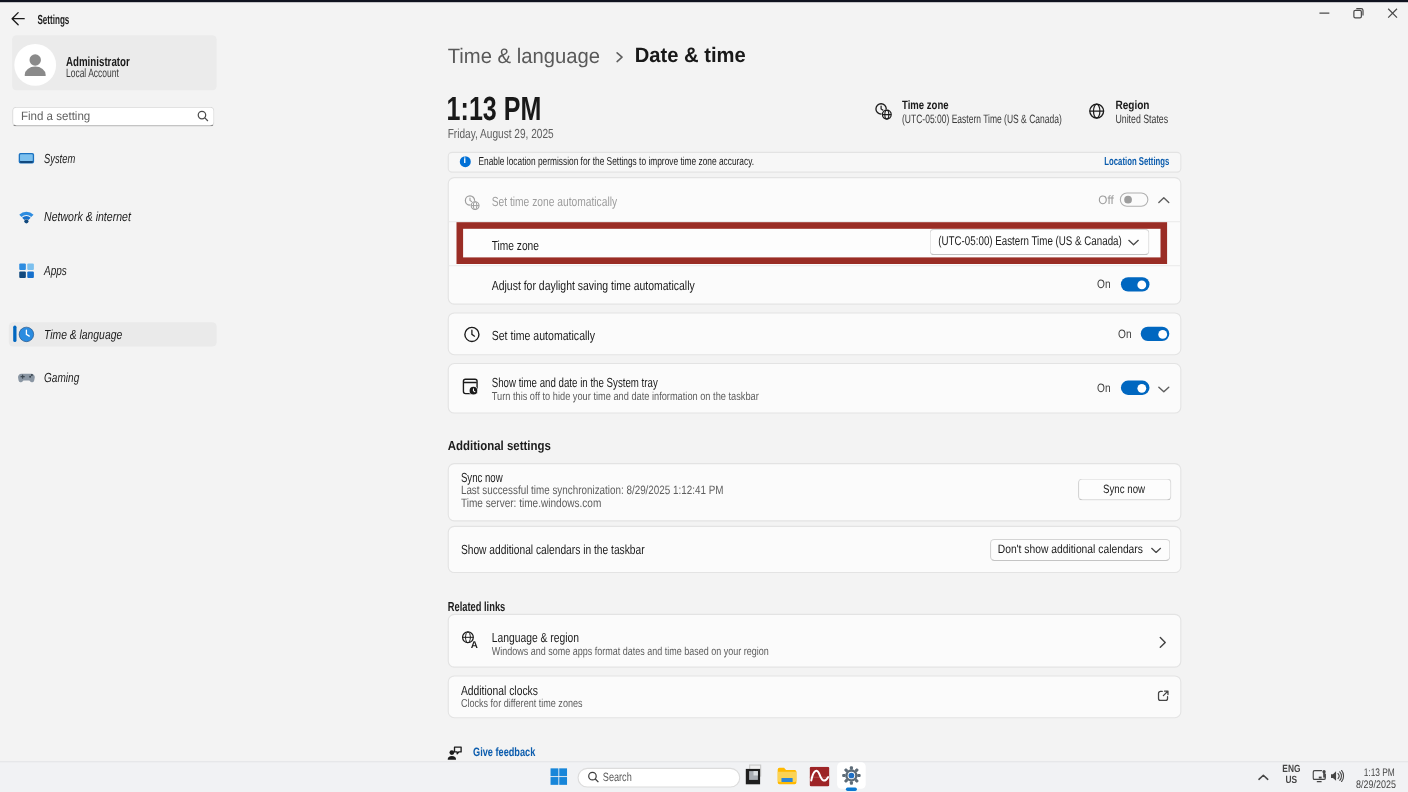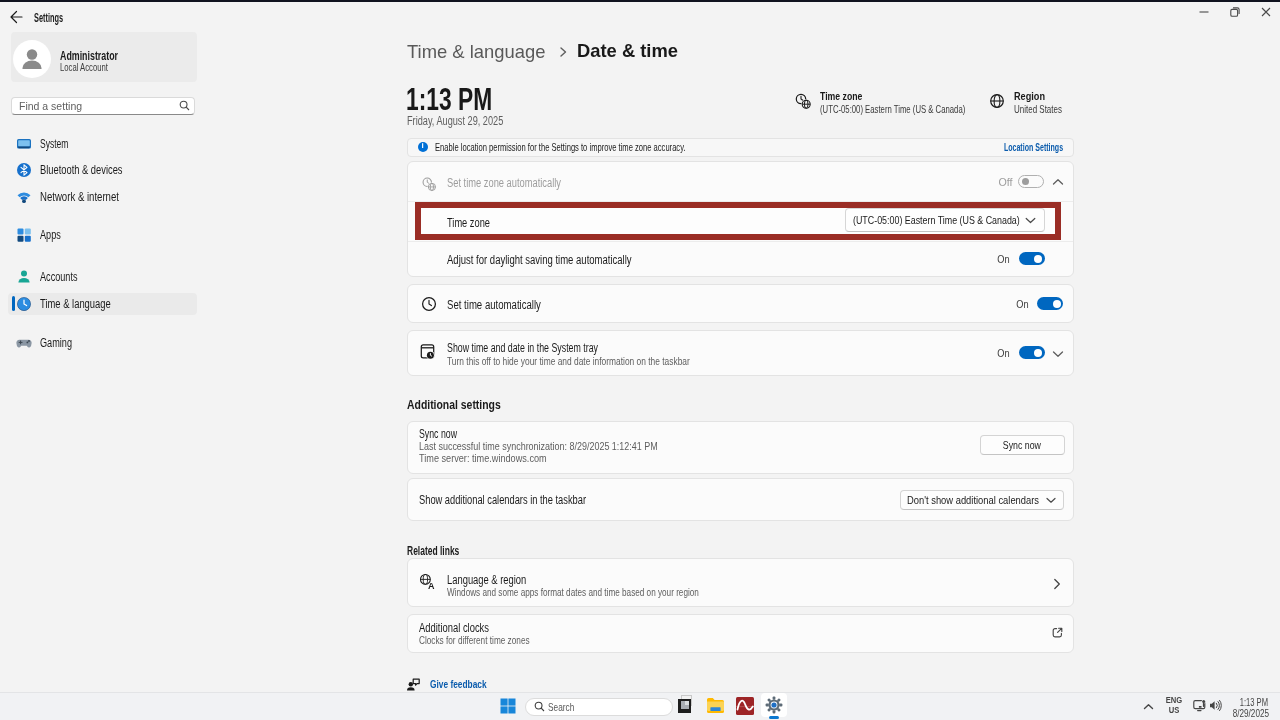--- a/index.html
+++ b/index.html
@@ -9,21 +9,21 @@
 #screen { position:absolute; left:0; top:0; width:1280px; height:720px; background:#f3f3f3; }
 #topline { position:absolute; left:0; top:0; width:1280px; height:1.5px; background:#10131f; }
 .card { position:absolute; left:407px; width:667px; background:#fbfbfb; border:1px solid #e3e3e3; border-radius:6px; }
 .sep { position:absolute; left:0; right:0; height:1px; background:#ececec; }
 .onlbl { font-size:11px; color:#3c3c3c; position:absolute; }
 .tgon { position:absolute; width:26px; height:13px; border-radius:7px; background:#0067c0; }
 .tgon::after { content:""; position:absolute; right:2.5px; top:2.5px; width:8px; height:8px; border-radius:50%; background:#fff; }
 .tgoff { position:absolute; width:26px; height:13px; border-radius:7px; background:#fbfbfb; border:1px solid #b0b0b0; }
 .tgoff::after { content:""; position:absolute; left:2.5px; top:2px; width:7px; height:7px; border-radius:50%; background:#9d9d9d; }
 .btn { position:absolute; background:#fdfdfd; border:1px solid #d4d4d4; border-bottom-color:#c4c4c4; border-radius:4px; font-size:11px; color:#1b1b1b; display:flex; align-items:center; justify-content:center; }
-.navitem { position:absolute; left:0; width:220px; height:27px; display:flex; align-items:center; }
+.navitem { position:absolute; left:0; width:220px; height:27px; display:flex; align-items:center;font-style:italic; }
 .navitem .ico { position:absolute; left:16px; width:16px; height:16px; }
 .navitem .lbl { position:absolute; left:40px; font-size:12px; color:#1b1b1b; }
 </style>
 </head>
 <body>
 <div id="screen">
 <div id="topline"></div>
 
 <svg class="abs" style="left:9px;top:10px" width="14" height="14" viewBox="0 0 14 14">
       <path d="M7.5 1.5 L2 7 L7.5 12.5 M2.2 7 H13" stroke="#1b1b1b" stroke-width="1.2" fill="none" stroke-linecap="round" stroke-linejoin="round"></path>
@@ -58,50 +58,36 @@
 <div class="abs" style="left:8px;top:292.5px;width:189px;height:22px;background:#eaeaea;border-radius:4px"></div>
 <div class="abs" style="left:12px;top:296px;width:3px;height:15px;background:#0067c0;border-radius:2px"></div>
 <div class="navitem" style="top:130.0px">
       <span class="ico"><svg width="16" height="16" viewBox="0 0 16 16">
           <rect x="1" y="3" width="14" height="9.6" rx="1.6" fill="#1b72c0"></rect>
           <rect x="2.2" y="4.2" width="11.6" height="6.2" rx="0.8" fill="#7cc0ee"></rect>
           <path d="M2.2 10.4 h11.6 v0.9 a0.9 0.9 0 0 1 -0.9 0.9 h-9.8 a0.9 0.9 0 0 1 -0.9 -0.9 z" fill="#11497e"></path>
         </svg></span>
       <span class="lbl" style="transform:scaleX(0.71);transform-origin:0 50%;display:inline-block">System</span>
     </div>
-<div class="navitem" style="top:156.5px">
-      <span class="ico"><svg width="16" height="16" viewBox="0 0 16 16">
-          <circle cx="8" cy="8" r="7" fill="#1670cc"></circle>
-          <path d="M8 2.8 V13.2 L11 10.7 L5 5.4 M5 10.7 L11 5.4 L8 2.8" stroke="#fff" stroke-width="1.1" fill="none" stroke-linejoin="round" stroke-linecap="round"></path>
-        </svg></span>
-      <span class="lbl" style="transform:scaleX(0.778);transform-origin:0 50%;display:inline-block">Bluetooth &amp; devices</span>
-    </div>
 <div class="navitem" style="top:183.2px">
       <span class="ico"><svg width="16" height="16" viewBox="0 0 16 16">
           <path d="M1.5 6.2 a9.2 9.2 0 0 1 13 0 l-2.1 2.1 a6.2 6.2 0 0 0 -8.8 0 z" fill="#2d8ce0"></path>
           <path d="M4.1 8.9 a5.5 5.5 0 0 1 7.8 0 L9.8 11 a2.6 2.6 0 0 0 -3.6 0 z" fill="#1670cc"></path>
           <circle cx="8" cy="12.2" r="1.9" fill="#11497e"></circle>
         </svg></span>
       <span class="lbl" style="transform:scaleX(0.8);transform-origin:0 50%;display:inline-block">Network &amp; internet</span>
     </div>
-<div class="navitem" style="top:221px">
+<div class="navitem" style="top:232px">
       <span class="ico"><svg width="16" height="16" viewBox="0 0 16 16">
           <rect x="1.5" y="1.5" width="6" height="6" rx="1" fill="#2d8ce0"></rect>
           <rect x="8.8" y="1.5" width="6" height="6" rx="1" fill="#7cc0ee"></rect>
           <rect x="1.5" y="8.8" width="6" height="6" rx="1" fill="#11497e"></rect>
           <rect x="8.8" y="8.8" width="6" height="6" rx="1" fill="#1670cc"></rect>
         </svg></span>
       <span class="lbl" style="transform:scaleX(0.759);transform-origin:0 50%;display:inline-block">Apps</span>
-    </div>
-<div class="navitem" style="top:263.3px">
-      <span class="ico"><svg width="16" height="16" viewBox="0 0 16 16">
-          <circle cx="8" cy="4.6" r="3" fill="#18a695"></circle>
-          <path d="M2.4 13.5 a5.6 4.6 0 0 1 11.2 0 z" fill="#18a695"></path>
-        </svg></span>
-      <span class="lbl" style="transform:scaleX(0.759);transform-origin:0 50%;display:inline-block">Accounts</span>
     </div>
 <div class="navitem" style="top:290.0px">
       <span class="ico"><svg width="16" height="16" viewBox="0 0 16 16">
           <circle cx="8" cy="8" r="6.6" fill="#2b8ce0"></circle>
           <path d="M8 14.6 a6.6 6.6 0 0 1 -6.3 -8.5 a6.6 6.6 0 0 0 8.8 8.1 z" fill="#14569e"></path>
           <circle cx="8" cy="8" r="6.6" fill="none" stroke="#0f3f75" stroke-width="0.5"></circle>
           <path d="M8 4.2 V8 L10.6 9.6" stroke="#fff" stroke-width="1.2" fill="none" stroke-linecap="round"></path>
         </svg></span>
       <span class="lbl" style="transform:scaleX(0.784);transform-origin:0 50%;display:inline-block">Time &amp; language</span>
     </div>

